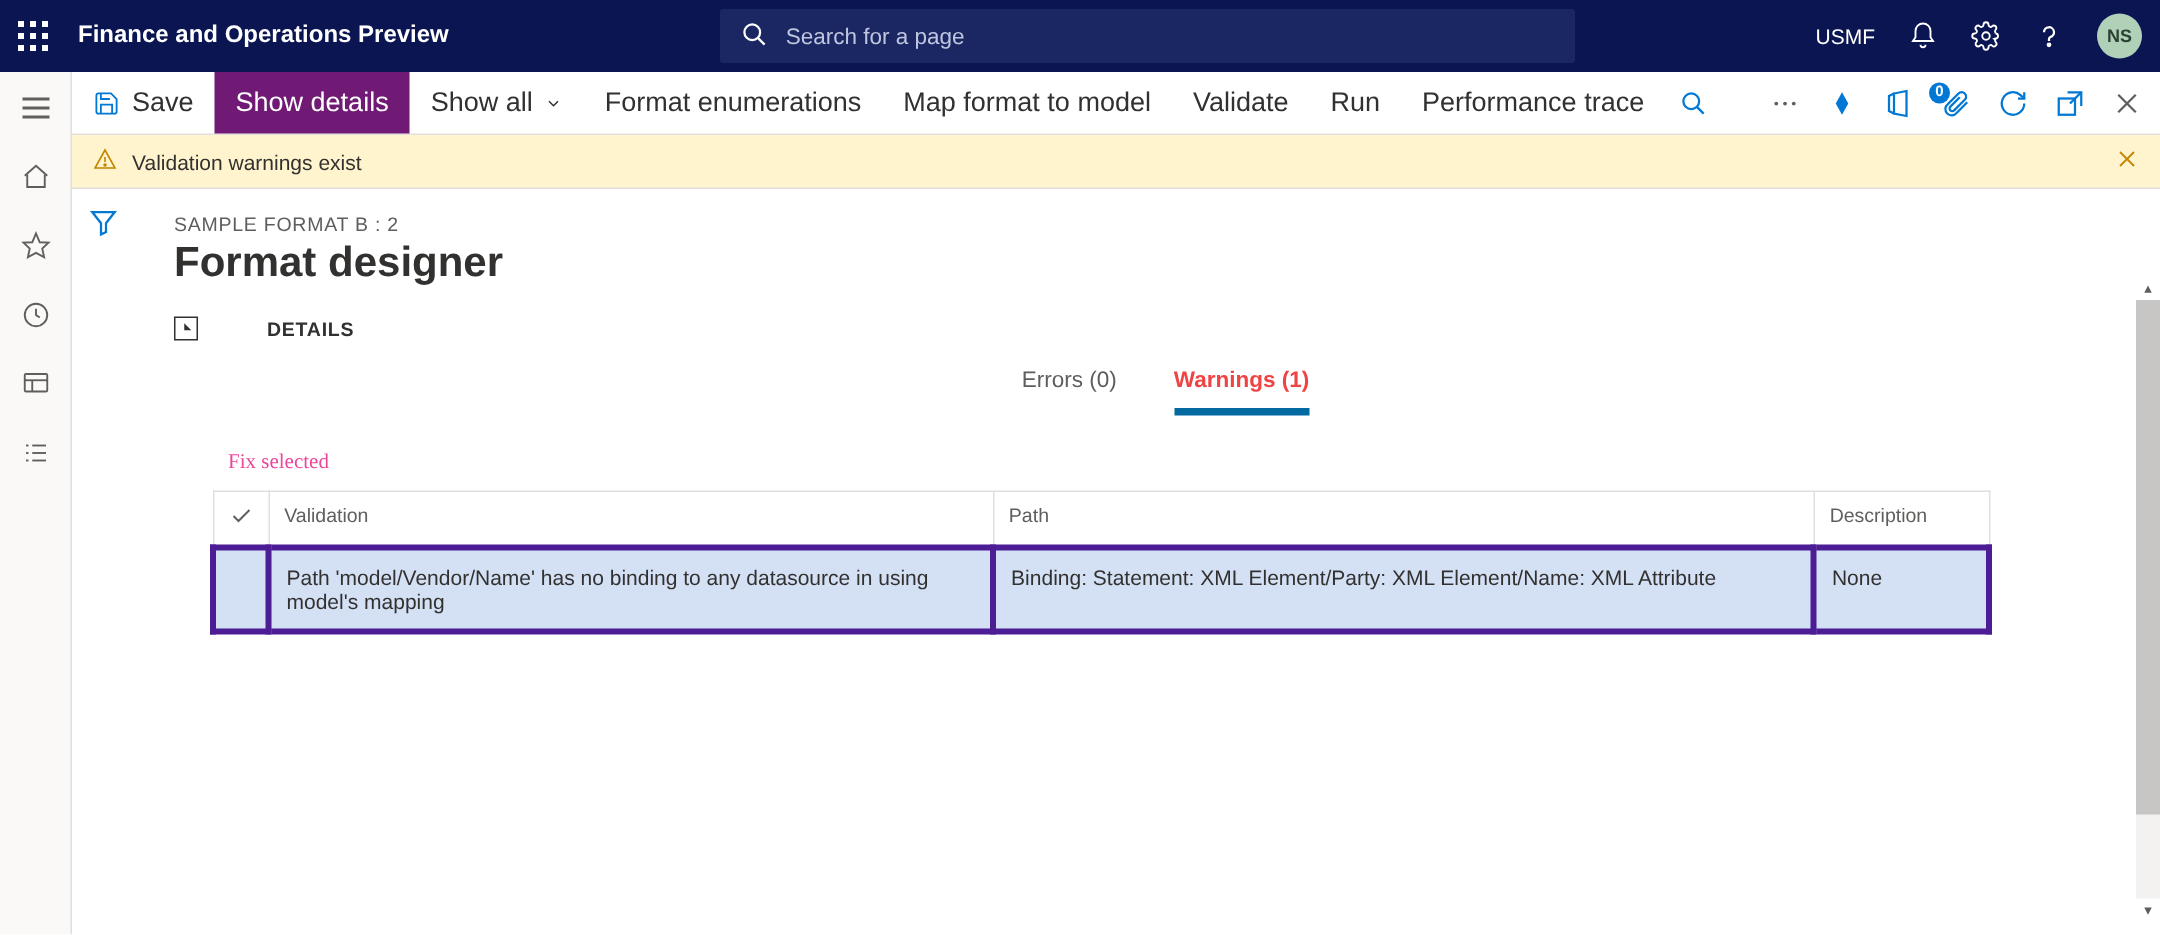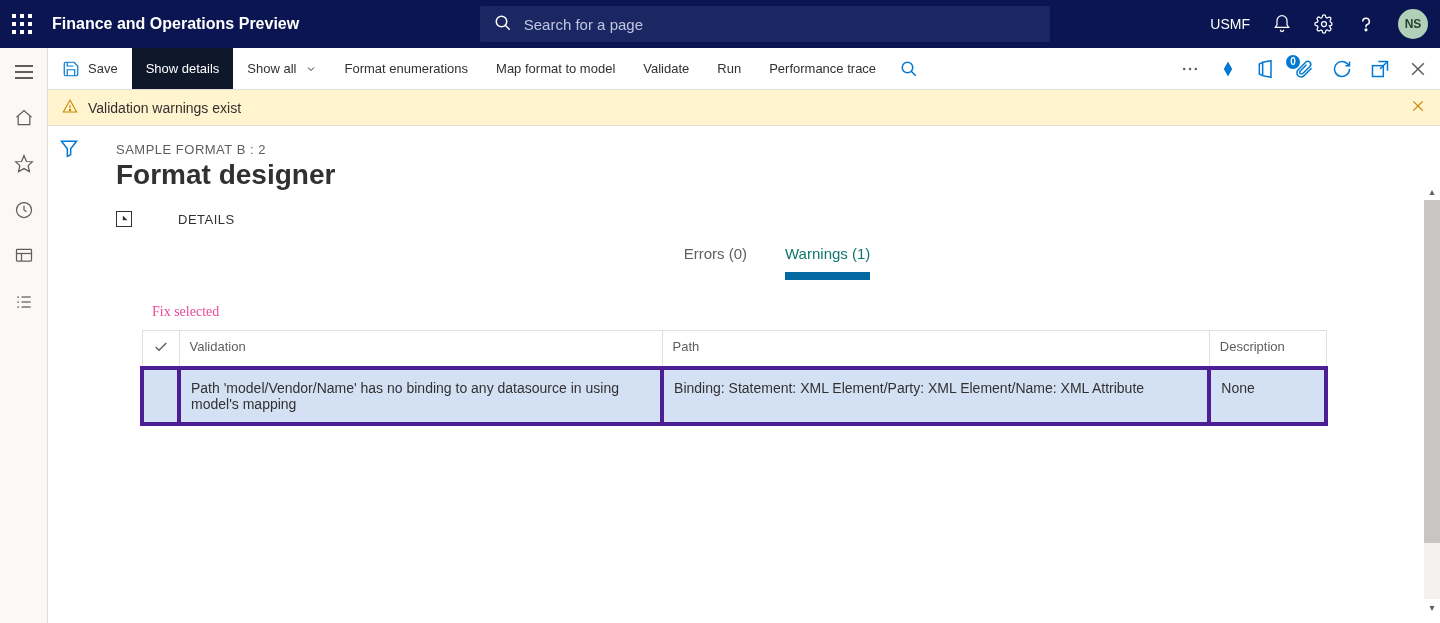--- a/index.html
+++ b/index.html
@@ -24,23 +24,23 @@
     .shell { display:flex; height:calc(623px - 48px); }
     .leftrail { width:48px; background:#faf9f8; border-right:1px solid #e1dfdd; display:flex; flex-direction:column; align-items:center; padding-top:14px; gap:26px; }
     .leftrail .ricon { width:20px; height:20px; color:#605e5c; cursor:pointer; display:flex; align-items:center; justify-content:center; }
     .leftrail .hamburger { display:flex; flex-direction:column; gap:4px; }
     .leftrail .hamburger span { width:18px; height:2px; background:#605e5c; }
 
     .content-col { flex:1; display:flex; flex-direction:column; }
 
     
     .actionbar { height:42px; background:white; border-bottom:1px solid #e1dfdd; display:flex; align-items:stretch; }
-    .ab-item { display:flex; align-items:center; padding:0 14px; color:#323130; font-size:13px; cursor:pointer; gap:8px; }
+    .ab-item { display:flex; align-items:center; padding:0 14px; color:#323130; font-size:18px; cursor:pointer; gap:8px; }
     .ab-item.save svg { color:#0078d4; }
-    .ab-item.active { background:#0f172a; color:white; }
+    .ab-item.active { background:#701a75; color:white; }
     .ab-item .chev { width:12px; height:12px; }
     .ab-spacer { flex:1; }
     .ab-right { display:flex; align-items:center; gap: 18px; padding-right:12px; }
     .ab-icon { width:20px; height:20px; color:#0078d4; cursor:pointer; display:flex; align-items:center; justify-content:center; position:relative; }
     .ab-icon.gray { color:#605e5c; }
     .ab-icon.close { color:#605e5c; }
     .badge { position:absolute; top:-4px; left:-8px; background:#0078d4; color:white; font-size:10px; border-radius:8px; width:14px; height:14px; display:flex; align-items:center; justify-content:center; font-weight:600; }
 
     
     .banner { background:#fff4ce; border-bottom:1px solid #e1dfdd; height:36px; display:flex; align-items:center; padding:0 14px; gap:10px; }
@@ -52,25 +52,25 @@
     .filter-col { width:42px; display:flex; justify-content:center; padding-top:12px; }
     .filter-col .filter-icon { width:20px; height:20px; color:#0078d4; cursor:pointer; }
     .page-body { flex:1; padding: 16px 26px; overflow:auto; position: relative; }
 
     .breadcrumb-text { color:#605e5c; font-size:13px; letter-spacing:.5px; }
     .page-title { font-size:28px; font-weight:600; margin-top:2px; margin-bottom:20px; }
 
     .details-hdr { display:flex; align-items:center; gap:8px; margin-bottom:12px; }
     .details-caret { width:16px; height:16px; border:1px solid #323130; display:flex; align-items:center; justify-content:center; cursor:pointer; }
     .details-caret svg { width:10px; height:10px; }
-    .details-label { font-weight:400; font-size:13px; letter-spacing:.5px;padding-left:38px; }
+    .details-label { font-weight:700; font-size:13px; letter-spacing:.5px;padding-left:38px; }
 
     .tabs { display:flex; gap:38px; margin: 6px 0 0 24px; justify-content: center; }
     .tab { padding: 6px 0 10px 0; cursor:pointer; color:#605e5c; font-size:15px; }
-    .tab.active { color:#0f766e; border-bottom:8px solid #0369a1; font-weight:400; }
+    .tab.active { color:#ef4444; border-bottom:5px solid #0369a1; font-weight:700; }
 
     .fixsel { margin: 24px 0 10px 36px; color:#ec4899; font-size:14px;font-family:Liberation Serif, serif; }
 
     .table-wrap { margin-left:24px; }
     table { border-collapse: collapse; width:100%; max-width:1188px; }
     th, td { text-align:left; font-size:13px; font-weight: normal; vertical-align: top; }
     thead th { border:1px solid #e1dfdd; background:white; color:#605e5c; padding:8px 10px; }
     th.checkcol { width:34px; text-align:center; }
     th.checkcol svg { width:16px; height:16px; color:#605e5c; }
     th.desc { width:486px; }

